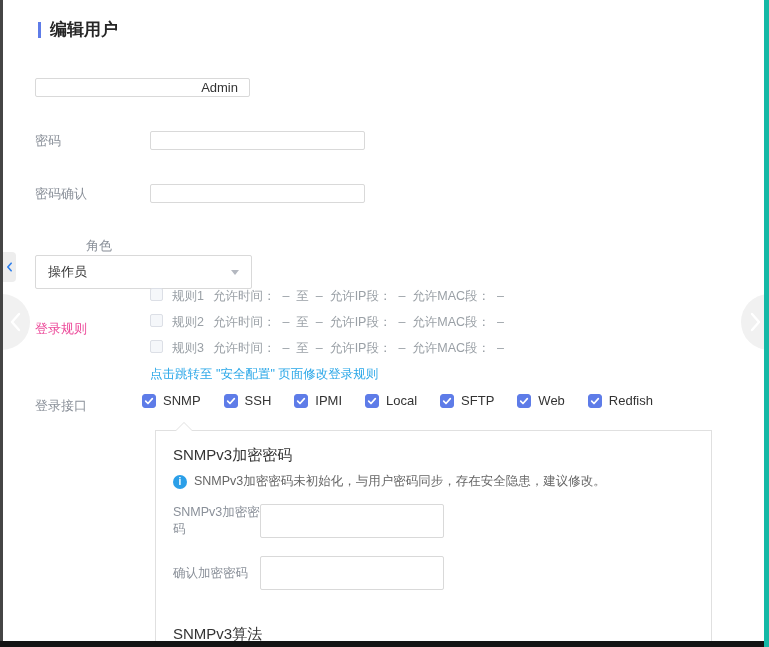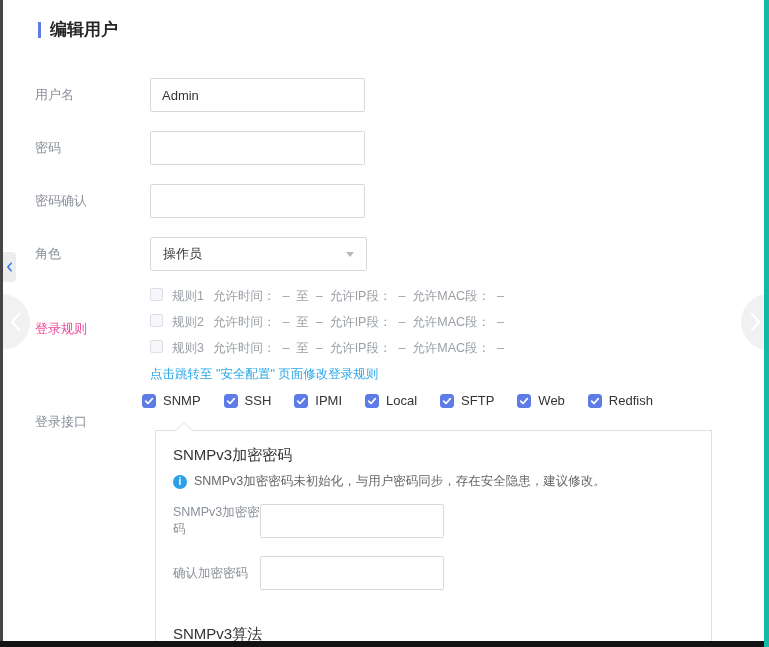--- a/index.html
+++ b/index.html
@@ -13,40 +13,40 @@
   .edge-bottom { position:absolute; left:0; bottom:0; width:100%; height:6px; background:#131313; z-index:60; }
 
   
   .page-header { position:absolute; left:38px; top:18px; display:flex; align-items:center; gap:9px; }
   .accent-bar { width:3px; height:16px; background:#5e7ce8; }
   .page-title { font-size:17px; font-weight:bold; color:#262626; }
 
   
   .form-row { position:absolute; left:35px; display:flex; align-items:center; }
   .form-label { width:115px; flex-shrink:0; font-size:13px; color:#8a9099; }
-  .text-input { width:215px; height:34px; border:1px solid #d9d9d9; border-radius:2px; padding:0 11px; font-size:13px; color:#333; outline:none; background:#fff; font-family:inherit; }
+  .text-input { width:215px; height:19px; border:1px solid #d9d9d9; border-radius:2px; padding:0 11px; font-size:13px; color:#333; outline:none; background:#fff; font-family:inherit;text-align:right; }
   #row-username { top:78px; }
   #row-password { top:131px; }
   #row-password-confirm { top:184px; }
-  #row-role { top:237px; }
+  #row-role { top:237px;flex-direction:column; }
 
   .select-box { position:relative; width:217px; height:34px; border:1px solid #d9d9d9; border-radius:2px; display:flex; align-items:center; padding:0 12px; font-size:13px; color:#333; cursor:pointer; background:#fff; }
   .caret-down { position:absolute; right:12px; top:14px; width:0; height:0; border-left:4.5px solid transparent; border-right:4.5px solid transparent; border-top:5px solid #b4b8c0; }
 
   
   .rules-label { position:absolute; left:35px; top:320px; font-size:13px; color:#ec4899; }
   .rules { position:absolute; left:150px; top:288px; }
   .rule-row { display:flex; align-items:flex-start; height:26px; gap:9px; }
   .cb-plain { width:13px; height:13px; border:1px solid #dcdfe6; background:#f5f7fa; border-radius:2px; flex-shrink:0; }
   .rule-name { font-size:12.5px; color:#9aa0a6; }
   .rule-detail { font-size:12.5px; color:#9aa0a6; white-space:pre; }
   .rules-link { position:absolute; left:150px; top:366px; font-size:12.5px; color:#2aa7e8; cursor:pointer; }
 
   
-  .ifaces-label { position:absolute; left:35px; top:397px; font-size:13px; color:#8a9099;margin-top:16px; }
+  .ifaces-label { position:absolute; left:35px; top:397px; font-size:13px; color:#8a9099; }
   .interfaces { position:absolute; left:142px; top:393px; display:flex; align-items:flex-start; gap:23px; }
   .iface { display:flex; align-items:center; gap:7px; }
   .cb { width:14px; height:14px; border-radius:3px; border:1px solid #c8ccd4; background:#fff; display:flex; align-items:center; justify-content:center; cursor:pointer; flex-shrink:0; }
   .cb svg { display:none; }
   .cb.checked { background:#5e7ce8; border-color:#5e7ce8; }
   .cb.checked svg { display:block; }
   .iface-label { font-size:13px; color:#333; }
 
   
   .panel { position:absolute; left:155px; top:430px; width:557px; height:250px; border:1px solid #e0e0e0; background:#fff; }
@@ -79,21 +79,20 @@
 <div class="screen">
 
   <div class="edge-left"></div>
 
   <div class="page-header">
     <span class="accent-bar"></span>
     <span class="page-title">编辑用户</span>
   </div>
 
   <div class="form-row" id="row-username">
-    <span class="form-label">用户名</span>
     <input class="text-input" type="text" value="Admin" style="">
   </div>
 
   <div class="form-row" id="row-password-confirm">
     <span class="form-label">密码确认</span>
     <input class="text-input" type="password" value="" style="">
   </div>
 
   <div class="form-row" id="row-password">
     <span class="form-label">密码</span>

